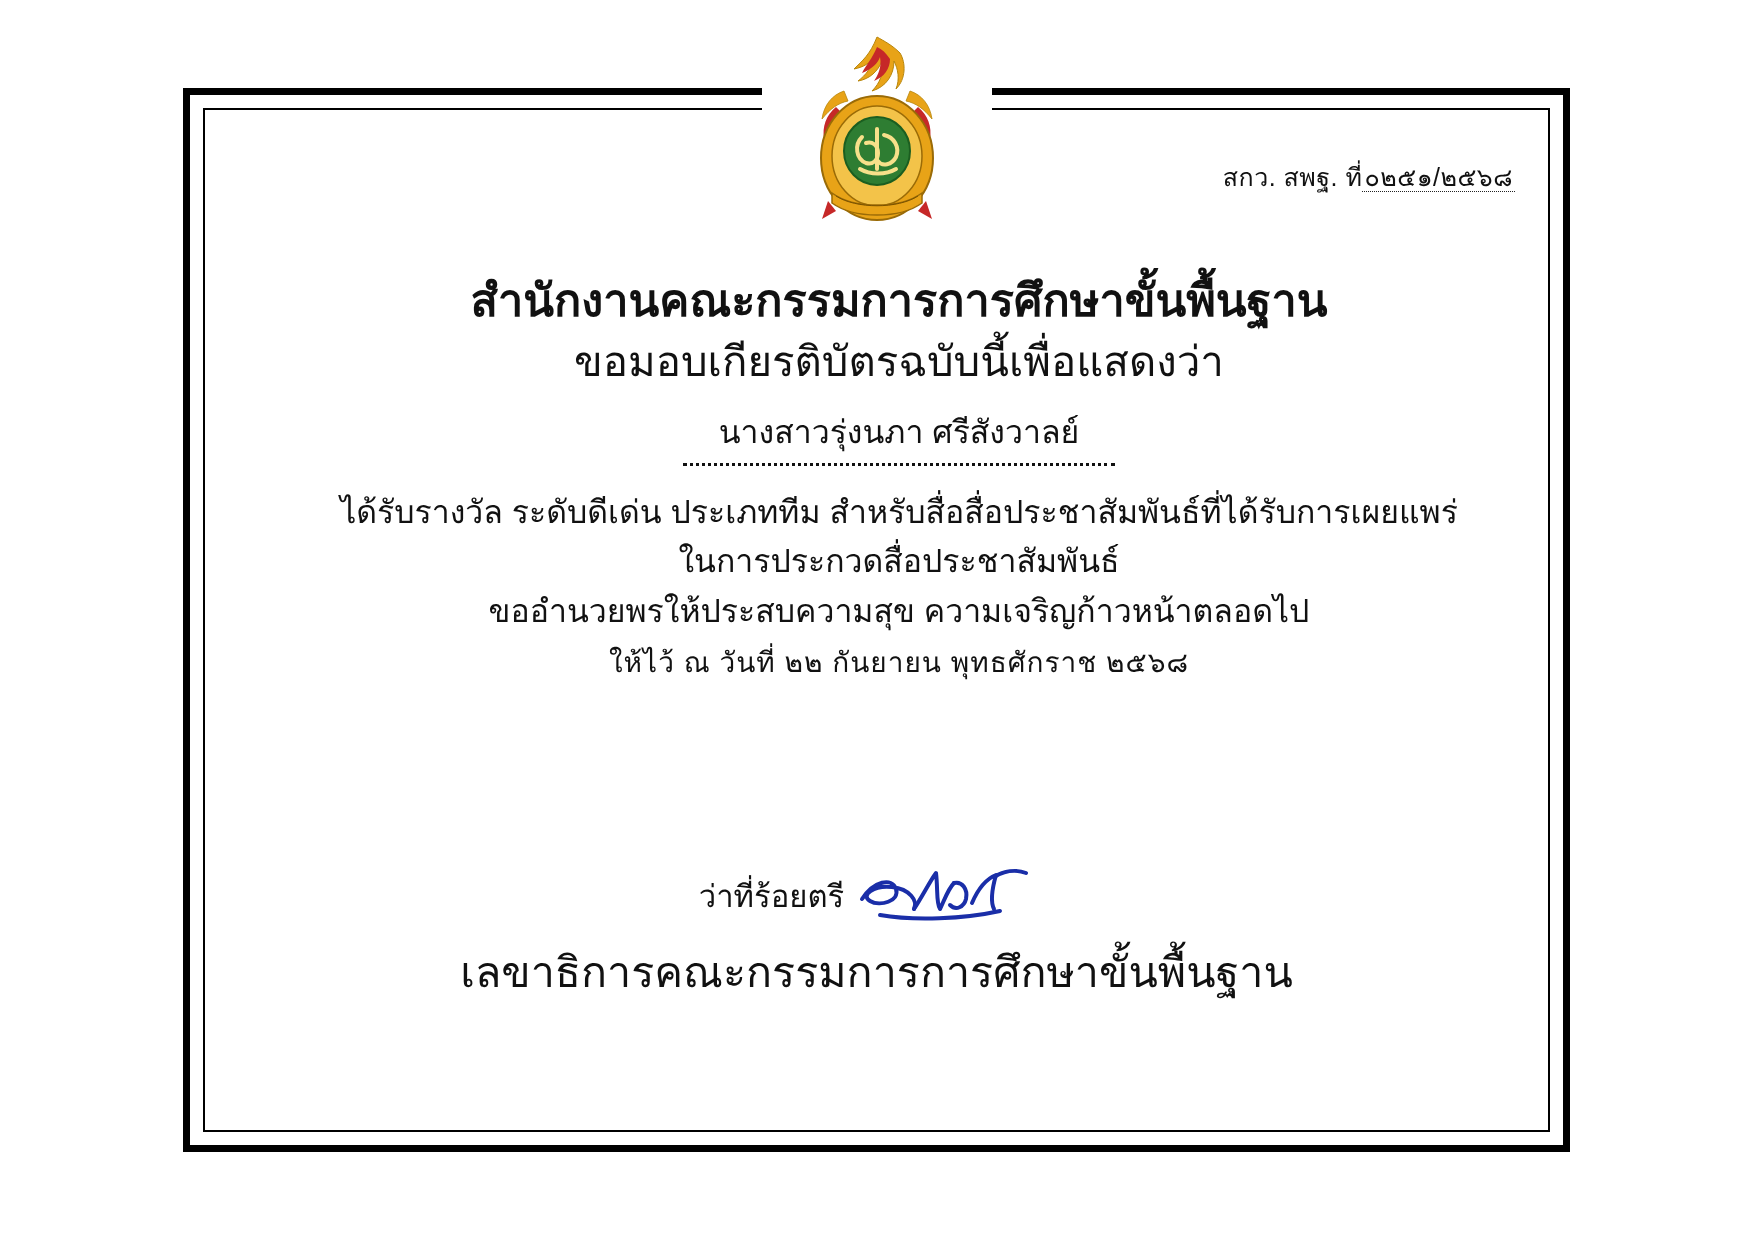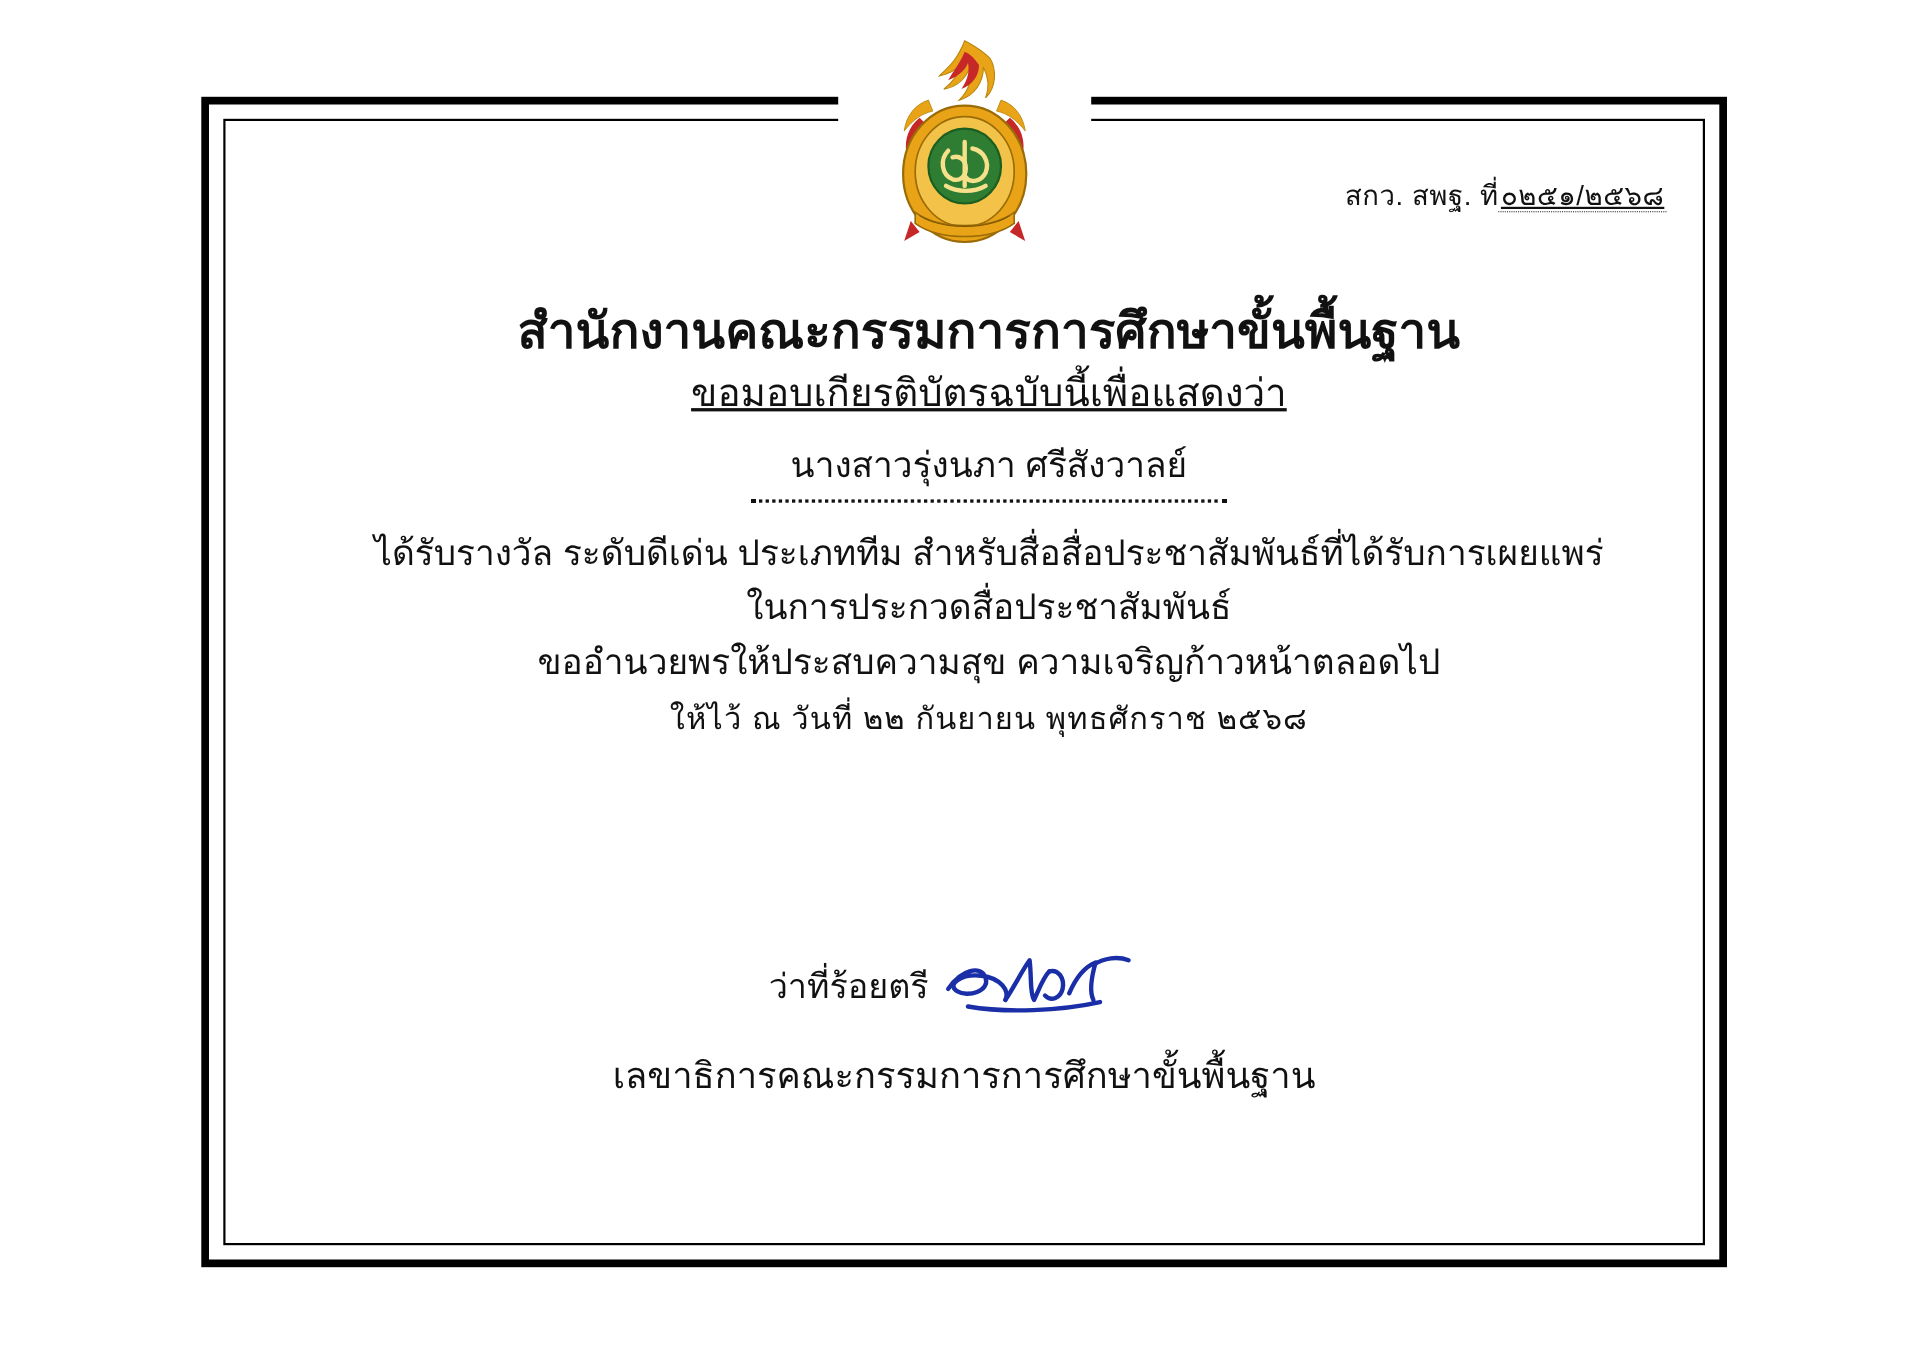--- a/index.html
+++ b/index.html
@@ -69,43 +69,41 @@
     right: 48px;
     top: 62px;
     font-size: 25px;
     letter-spacing: 0.5px;
     white-space: nowrap;
     z-index: 7;
   }
   .doc-number .num {
     border-bottom: 1px dotted #222;
     padding: 0 2px;
-    text-decoration: underline;
   }
 
   
   .content {
     position: absolute;
     left: 0;
     right: 0;
     top: 178px;
     text-align: center;
     padding-left: 45px;
   }
   .org-name {
     font-size: 45px;
     font-weight: bold;
     line-height: 1.25;
     margin: 0 0 6px 0;
   }
   .subtitle {
-    font-size: 35px;
+    font-size: 42px;
     line-height: 1.3;
     margin: 0 0 16px 0;
-    text-decoration: underline;
   }
   .recipient-wrap {
     margin: 8px 0 22px 0;
   }
   .recipient {
     display: inline-block;
     font-size: 32px;
     font-weight: normal;
     padding: 0 36px 6px 36px;
     border-bottom: 3px dotted #111;
@@ -143,22 +141,22 @@
   .signature-mark {
     width: 210px;
     height: 78px;
   }
   .signature-mark svg { display:block; width:100%; height:100%; }
   .sign-name {
     font-size: 31px;
     margin-top: 2px;
   }
   .sign-title {
-    font-size: 33px;
-    margin-top: 18px;
+    font-size: 43px;
+    margin-top: 5px;
   }
 </style>
 </head>
 <body>
 
 <div class="cert-outer">
 
   <div class="cert-inner"></div>
 
   <div class="emblem-notch"></div>

